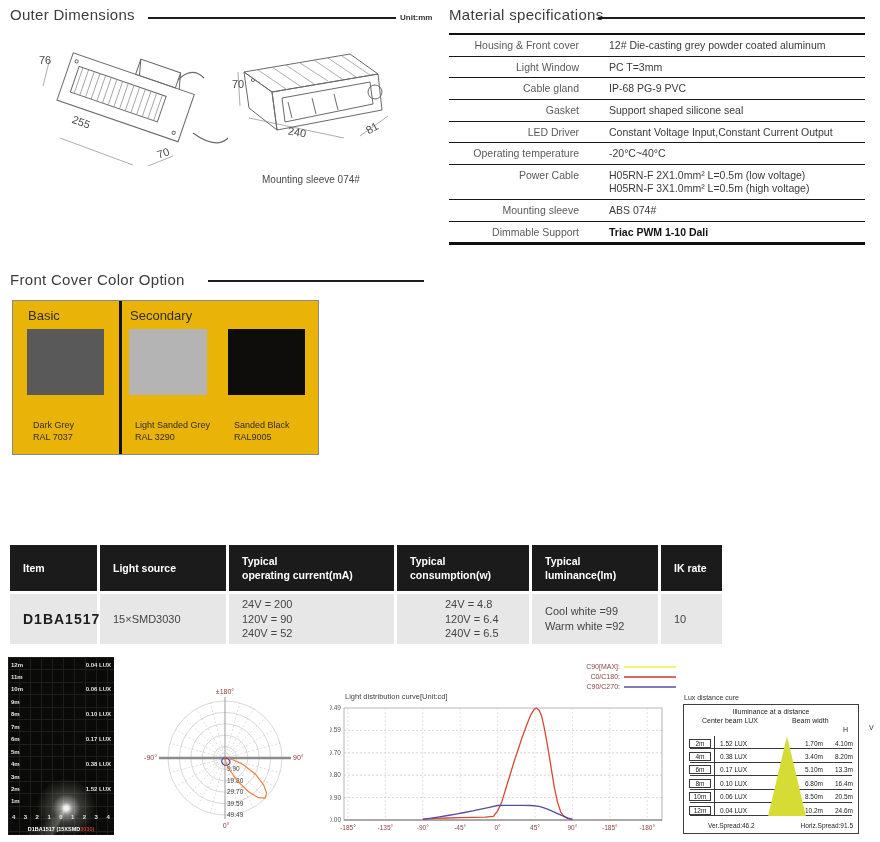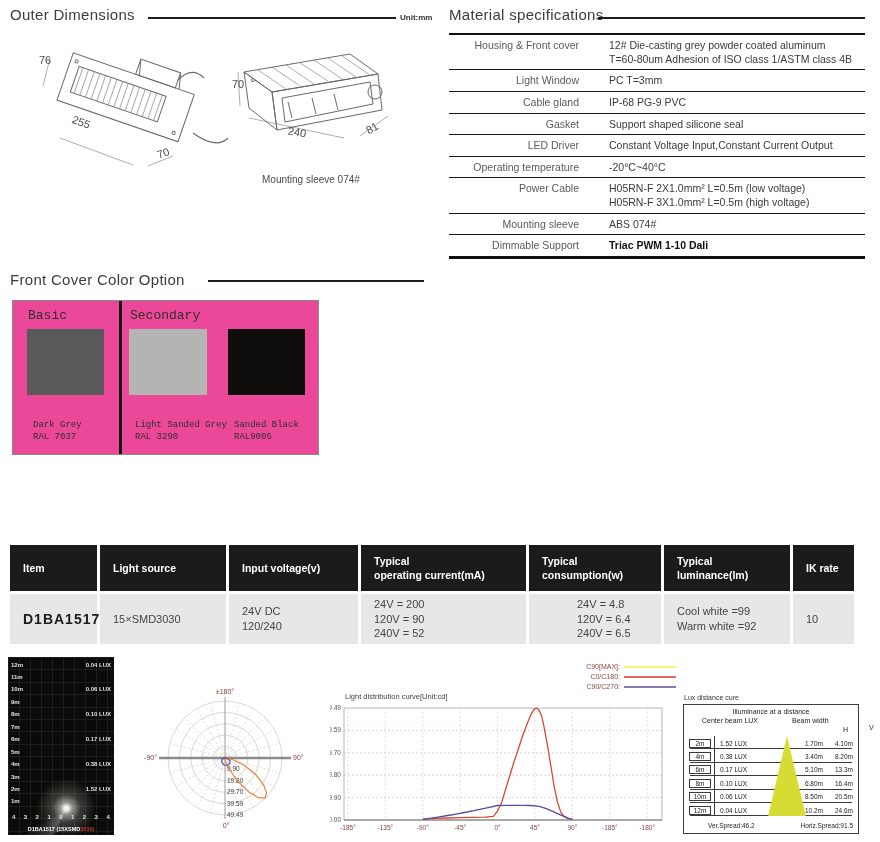--- a/index.html
+++ b/index.html
@@ -14,21 +14,21 @@
 
   
   .ms-table{border-top:2px solid #101010;border-bottom:3px solid #101010;}
   .ms-row{display:flex;border-bottom:1.5px solid #161616;}
   .ms-row:last-child{border-bottom:none;}
   .ms-label{width:130px;text-align:right;font-size:10.5px;color:#5a5a5a;padding:4px 0 3px 0;line-height:1.3;}
   .ms-value{flex:1;margin-left:30px;font-size:10.5px;color:#3a3a3a;padding:4px 0 3px 0;line-height:1.3;}
   .ms-bold .ms-value{font-weight:bold;color:#111;}
 
   
-  .co-box{border:1px solid #8a8a8a;background:#ec4899;font-family:Liberation Mono, monospace;}
+  .co-box{border:1px solid #8a8a8a;background:#eab308;}
   .co-group-title{font-size:13px;color:#2f2f2f;}
   .co-name{font-size:9px;color:#2f2f2f;line-height:1.35;margin-left:8px;}
 
   
   .it-row{display:flex;gap:3px;}
   .it-cell{box-sizing:border-box;padding:6px 6px 6px 13px;}
   .it-head .it-cell{background:#1b1b1b;color:#fff;font-size:10.5px;font-weight:bold;
       height:46px;display:flex;flex-direction:column;justify-content:center;line-height:1.35;}
   .it-body .it-cell{background:#e7e7e7;color:#444;font-size:11px;height:50px;
       display:flex;flex-direction:column;justify-content:center;line-height:1.35;}
@@ -131,21 +131,20 @@
   <span class="abs dim-label" style="left:366px;top:122px;transform:rotate(-30deg);">81</span>
   <span class="abs draw-caption" style="left:262px;top:174px;">Mounting sleeve 074#</span>
 
   <span class="abs sec-title" style="left:449px;top:6px;">Material specifications</span>
   <div class="abs rule" style="left:598px;top:17px;width:267px;"></div>
   <div class="abs ms-table" style="left:449px;top:33px;width:416px;" id="ms-rows">
       <div class="ms-row">
         <div class="ms-label">Housing &amp;  Front cover</div>
         <div class="ms-value">
           <div>12# Die-casting grey powder coated aluminum</div>
-          <div>T=60-80um Adhesion of ISO class 1/ASTM class 4B</div>
         </div>
       </div>
       <div class="ms-row">
         <div class="ms-label">Light Window</div>
         <div class="ms-value">
           <div>PC T=3mm</div>
         </div>
       </div>
       <div class="ms-row">
         <div class="ms-label">Cable gland</div>
@@ -217,23 +216,20 @@
     </div>
   </div>
 
   <div class="abs it-row it-head" style="left:10px;top:545px;width:845px;" id="it-head">
       <div class="it-cell" style="width: 87px;">
         <div>Item</div>
       </div>
       <div class="it-cell" style="width: 126px;">
         <div>Light source</div>
       </div>
-      <div class="it-cell" style="width: 129px;">
-        <div>Input voltage(v)</div>
-      </div>
       <div class="it-cell" style="width: 165px;">
         <div>Typical</div>
         <div>operating current(mA)</div>
       </div>
       <div class="it-cell" style="width: 132px;">
         <div>Typical</div>
         <div>consumption(w)</div>
       </div>
       <div class="it-cell" style="width: 126px;">
         <div>Typical</div>
@@ -242,24 +238,20 @@
       <div class="it-cell" style="width: 61px;">
         <div>IK rate</div>
       </div>
     </div>
   <div class="abs it-row it-body" style="left:10px;top:594px;width:845px;" id="it-body">
       <div class="it-cell" style="width: 87px;">
         <div class="it-item">D1BA1517</div>
       </div>
       <div class="it-cell" style="width: 126px;">
         <div>15×SMD3030</div>
-      </div>
-      <div class="it-cell" style="width: 129px;">
-        <div>24V DC</div>
-        <div>120/240</div>
       </div>
       <div class="it-cell" style="width: 165px;">
         <div>24V  =  200</div>
         <div>120V =   90</div>
         <div>240V =   52</div>
       </div>
       <div class="it-cell" style="width: 132px; padding-left: 48px;">
         <div>24V  = 4.8</div>
         <div>120V = 6.4</div>
         <div>240V = 6.5</div>

